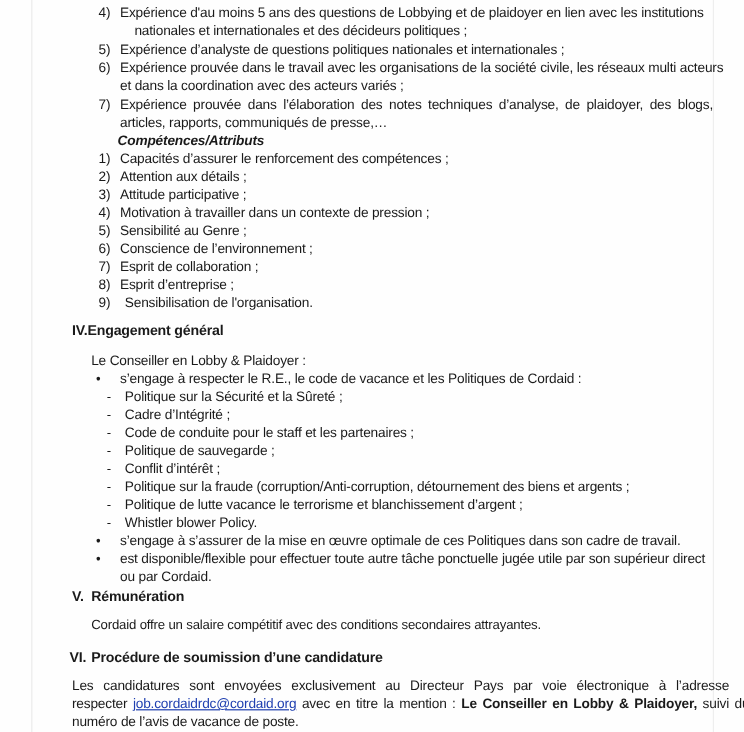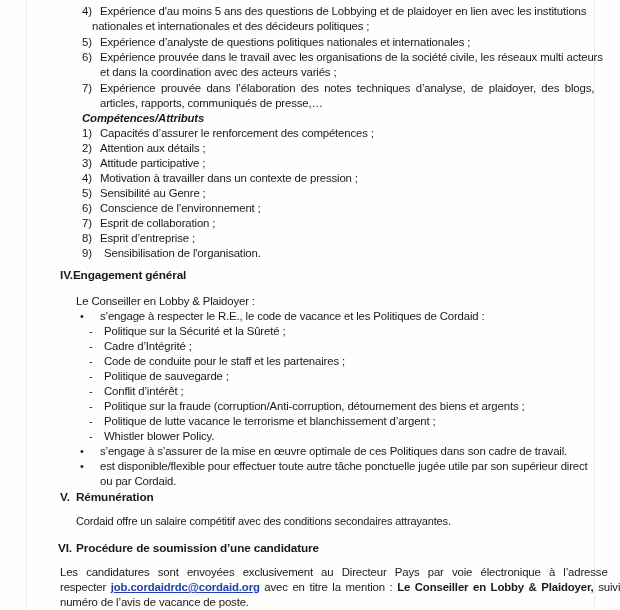--- a/index.html
+++ b/index.html
@@ -16,37 +16,37 @@
     }
     .edge-left {
       position: absolute; left: 26px; top: 0; width: 1px; height: 610px; background: #ececec;
     }
     .edge-right {
       position: absolute; left: 594px; top: 0; width: 1px; height: 610px; background: #eeeeee;
     }
     .t { position: absolute; font-size: 11.4px; line-height: 14px; white-space: nowrap; letter-spacing: -0.15px; }
     .num { position: absolute; font-size: 11.4px; line-height: 14px; }
     .bold { font-weight: bold; }
-    .ital { font-style: italic; }
+    .ital { font-style: italic; margin-left: 16px; }
     .h { font-size: 11.8px; font-weight: bold; }
-    .link { color: #1f3fb0; text-decoration: underline; font-weight: bold; }
+    .link { color: #1f3fb0; text-decoration: underline; font-weight: normal; }
     .bullet { position: absolute; font-size: 11px; line-height: 14px; }
     .dash { position: absolute; font-size: 11px; line-height: 14px; }
   </style>
 </head>
 <body>
 
 <div class="page">
   <div class="edge-left"></div>
   <div class="edge-right"></div>
 
   <div>
     <span class="num" style="left:82px;top:4px">4)</span>
     <span class="t" style="left:100px;top:4px">Expérience d'au moins 5 ans des questions de Lobbying et de plaidoyer en lien avec les institutions</span>
-    <span class="t" style="left:92px;top:19px">nationales et internationales et des décideurs politiques ;</span>
+    <span class="t" style="left:112px;top:19px">nationales et internationales et des décideurs politiques ;</span>
 
     <span class="num" style="left:82px;top:35px">5)</span>
     <span class="t" style="left:100px;top:35px">Expérience d’analyste de questions politiques nationales et internationales ;</span>
 
     <span class="num" style="left:82px;top:50px">6)</span>
     <span class="t" style="left:100px;top:50px">Expérience prouvée dans le travail avec les organisations de la société civile, les réseaux multi acteurs</span>
     <span class="t" style="left:100px;top:65px">et dans la coordination avec des acteurs variés ;</span>
 
     <span class="num" style="left:82px;top:81px">7)</span>
     <span class="t" style="left:100px;top:81px;word-spacing:2.4px">Expérience prouvée dans l’élaboration des notes techniques d’analyse, de plaidoyer, des blogs,</span>

